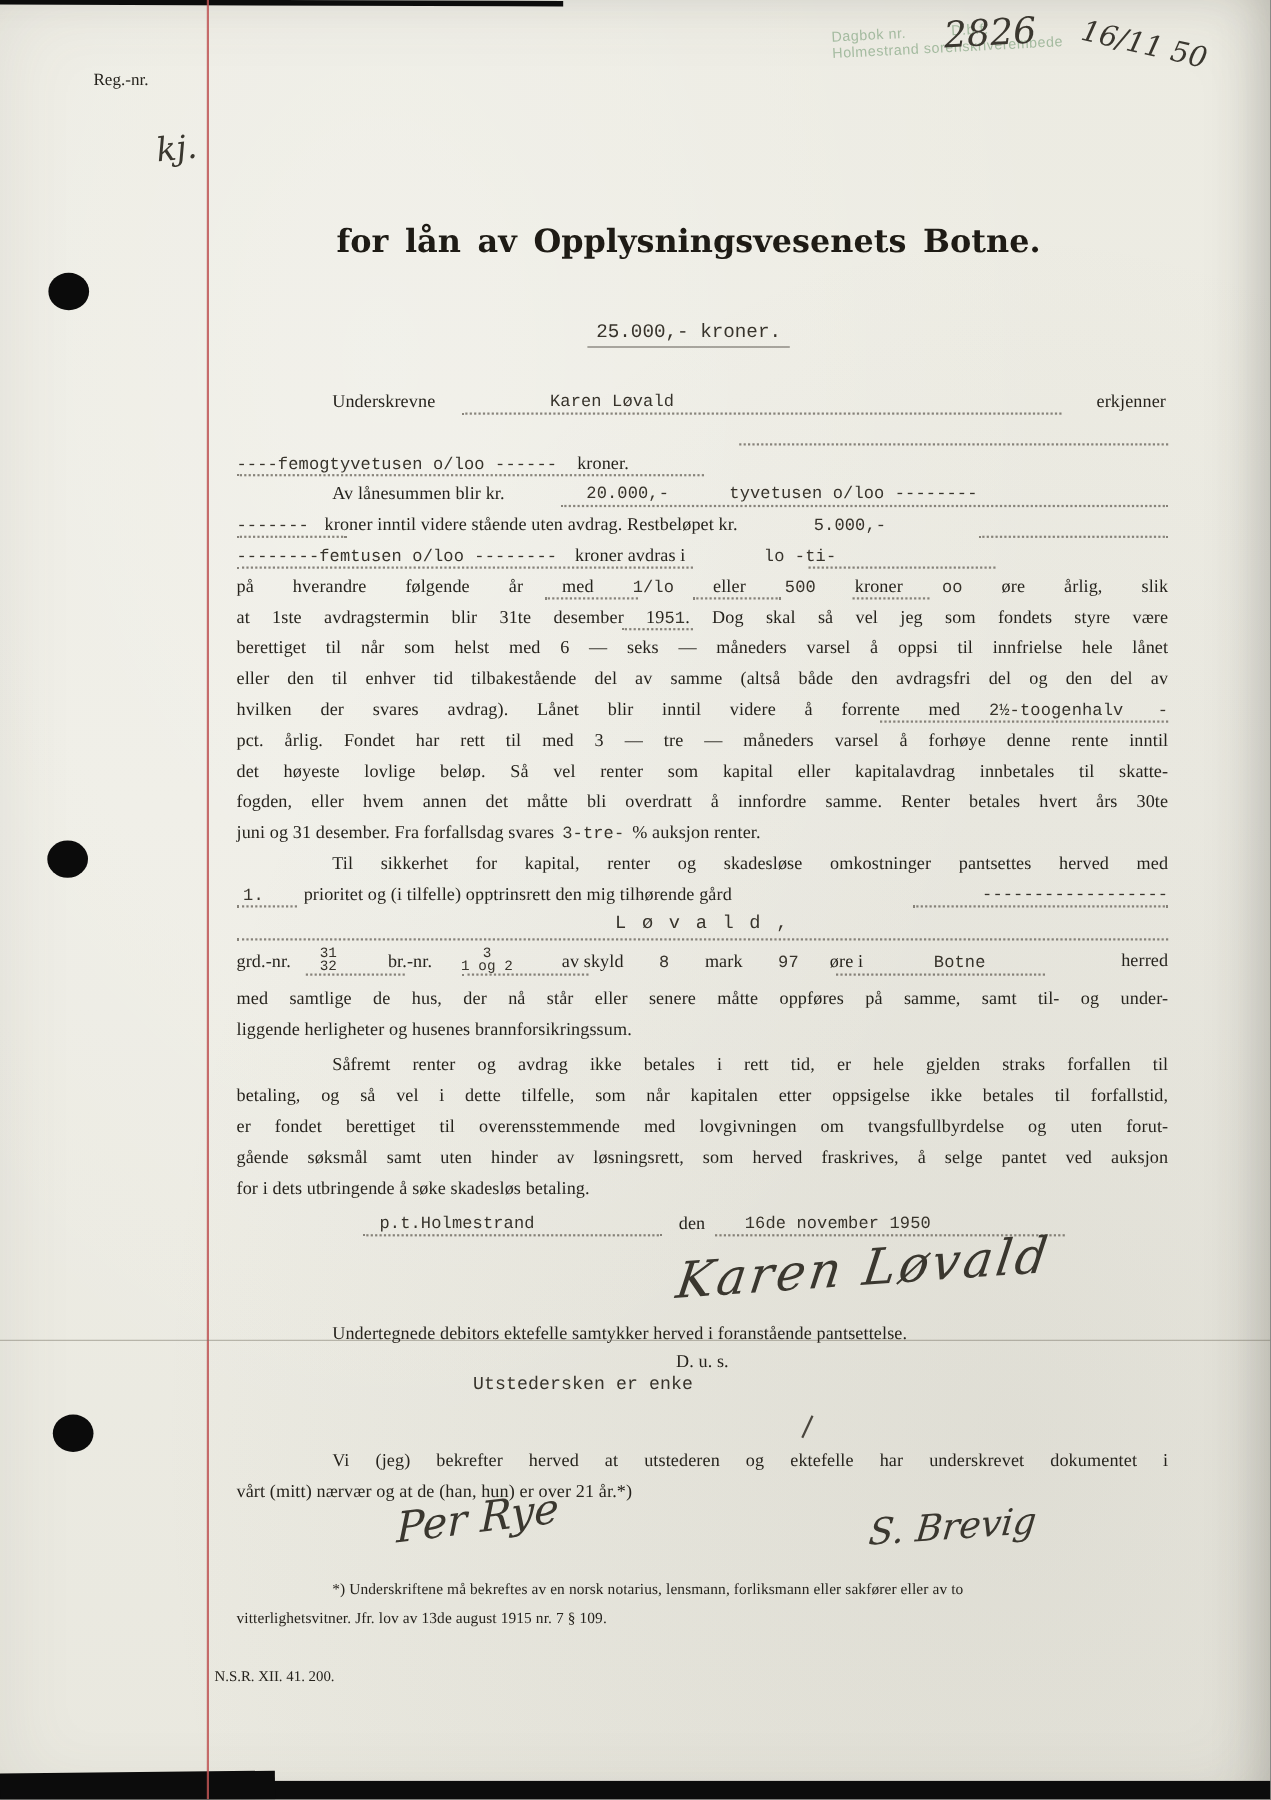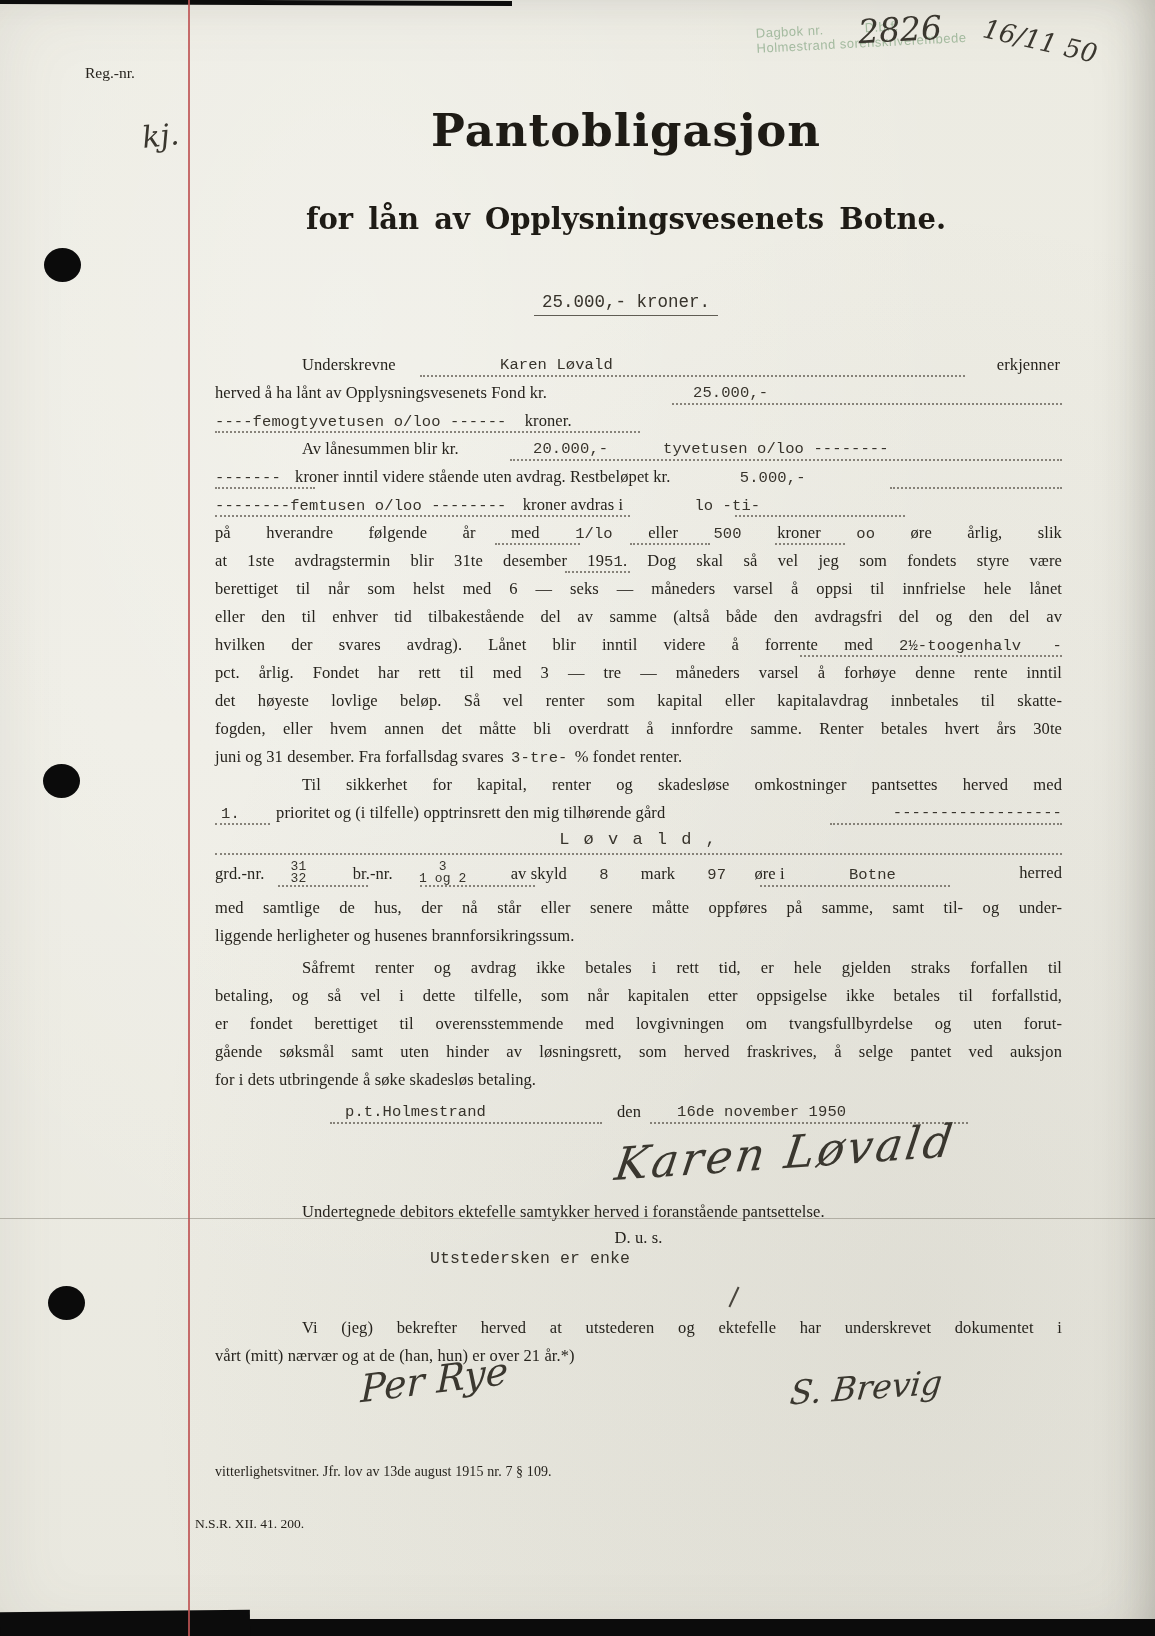--- a/index.html
+++ b/index.html
@@ -50,21 +50,20 @@
 
   <div style="position:absolute;left:756px;top:18px;width:300px;transform:rotate(-3deg);font-family:'Liberation Sans',sans-serif;font-size:13px;color:rgba(106,148,106,0.55);letter-spacing:.5px;">
     <div style="white-space:pre;">Dagbok nr.          D.b.f.</div>
     <div>Holmestrand sorenskriverembede</div>
   </div>
 
   <div class="hand" style="left:858px;top:10px;font-size:33px;transform:rotate(-3deg);">2826</div>
   <div class="hand" style="left:982px;top:26px;font-size:26px;transform:rotate(13deg);white-space:nowrap;">16/11 50</div>
   <div class="hand" style="left:142px;top:118px;font-size:30px;transform:rotate(-6deg);">kj.</div>
 
-  <div style="position:absolute;left:190px;top:104px;width:872px;text-align:center;font-family:'DejaVu Serif',serif;font-weight:bold;font-size:45px;letter-spacing:1px;color:#1e1b15;">Pantobligasjon</div>
   <div style="position:absolute;left:190px;top:202px;width:872px;text-align:center;font-family:'DejaVu Serif',serif;font-weight:bold;font-size:29px;color:#1e1b15;word-spacing:5px;">for lån av Opplysningsvesenets Botne.</div>
 
   <div style="position:absolute;left:190px;top:292px;width:872px;text-align:center;">
     <span class="t" style="font-size:17.5px;border-bottom:1.5px solid rgba(60,56,48,0.8);padding:0 8px 3px;">25.000,- kroner.</span>
   </div>
 
   <div class="dotline" style="left:420px;top:375px;width:545px;"></div>
   <div class="dotline" style="left:672px;top:403px;width:390px;"></div>
   <div class="dotline" style="left:215px;top:431px;width:425px;"></div>
   <div class="dotline" style="left:510px;top:459px;width:552px;"></div>
@@ -85,24 +84,20 @@
   <div class="dotline" style="left:760px;top:885px;width:190px;"></div>
   <div class="dotline" style="left:330px;top:1122px;width:272px;"></div>
   <div class="dotline" style="left:650px;top:1122px;width:318px;"></div>
 
   <div class="line" style="top:353px;">
     <span class="p" style="padding-left:87px;">Underskrevne</span>
     <span class="t abs" style="left:285px;">Karen Løvald</span>
     <span class="p abs" style="right:2px;">erkjenner</span>
   </div>
 
-  <div class="line" style="top:381px;">
-    <span class="p">herved å ha lånt av Opplysningsvesenets Fond kr.</span>
-    <span class="t abs" style="left:478px;">25.000,-</span>
-  </div>
 
   <div class="line" style="top:409px;">
     <span class="t">----femogtyvetusen o/loo ------</span>
     <span class="p" style="margin-left:14px;">kroner.</span>
   </div>
 
   <div class="line" style="top:437px;">
     <span class="p" style="padding-left:87px;">Av lånesummen blir kr.</span>
     <span class="t abs" style="left:318px;text-align:right;">20.000,-</span>
     <span class="t abs" style="left:448px;">tyvetusen o/loo --------</span>
@@ -142,21 +137,21 @@
     <span class="t">2½-toogenhalv -</span>
   </div>
 
   <div class="line just" style="top:661px;">pct. årlig.  Fondet har rett til med 3 — tre — måneders varsel å forhøye denne rente inntil</div>
   <div class="line just" style="top:689px;">det høyeste lovlige beløp.  Så vel renter som kapital eller kapitalavdrag innbetales til skatte-</div>
   <div class="line just" style="top:717px;">fogden, eller hvem annen det måtte bli overdratt å innfordre samme. Renter betales hvert års 30te</div>
 
   <div class="line" style="top:745px;">
     <span class="p">juni og 31 desember.  Fra forfallsdag svares</span>
     <span class="t" style="margin:0 3px;">3-tre-</span>
-    <span class="p">% fondet renter.</span>
+    <span class="p">% auksjon renter.</span>
   </div>
 
   <div class="line just" style="top:773px;padding-left:87px;width:760px;">Til sikkerhet for kapital, renter og skadesløse omkostninger pantsettes herved med</div>
 
   <div class="line" style="top:801px;">
     <span class="t" style="padding-left:6px;">1.</span>
     <span class="p" style="margin-left:32px;">prioritet og (i tilfelle) opptrinsrett den mig tilhørende gård</span>
     <span class="t abs" style="right:0;">------------------</span>
   </div>
 
@@ -208,17 +203,18 @@
   </div>
 
   <div style="position:absolute;left:733px;top:1286px;width:2px;height:22px;background:#4a463e;transform:rotate(25deg);"></div>
 
   <div class="line just" style="top:1316px;padding-left:87px;width:760px;">Vi (jeg) bekrefter herved at utstederen og ektefelle har underskrevet dokumentet i</div>
   <div class="line" style="top:1344px;">vårt (mitt) nærvær og at de (han, hun) er over 21 år.*)</div>
 
   <div class="hand" style="left:360px;top:1358px;font-size:38px;transform:rotate(-7deg) skewX(-8deg);white-space:nowrap;">Per Rye</div>
   <div class="hand" style="left:790px;top:1368px;font-size:33px;transform:rotate(-4deg) skewX(-10deg);white-space:nowrap;">S. Brevig</div>
 
+  <div class="line small" style="top:1434px;padding-left:87px;">*) Underskriftene må bekreftes av en norsk notarius, lensmann, forliksmann eller sakfører eller av to</div>
   <div class="line small" style="top:1460px;">vitterlighetsvitner.  Jfr. lov av 13de august 1915 nr. 7 § 109.</div>
 
   <div style="position:absolute;left:195px;top:1516px;font-size:13.5px;">N.S.R. XII. 41. 200.</div>
 
 </div>
 
 </body></html>

